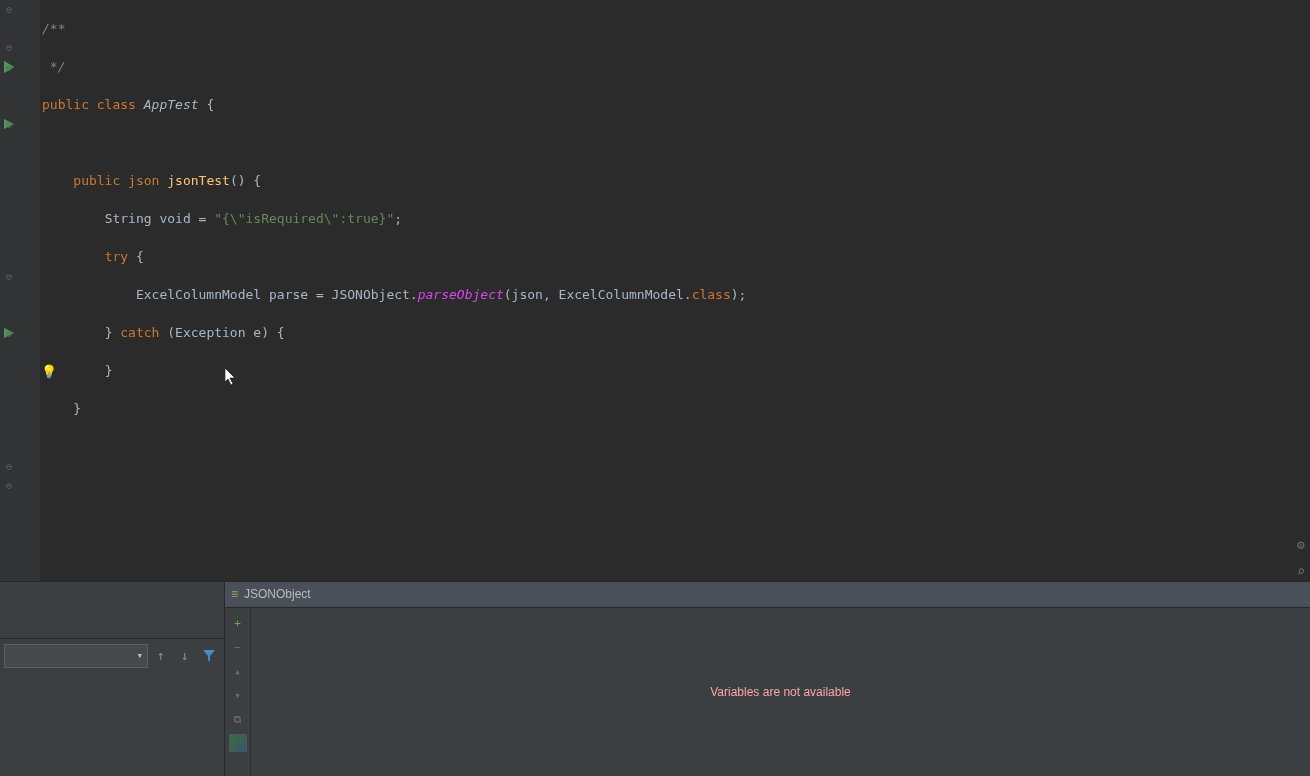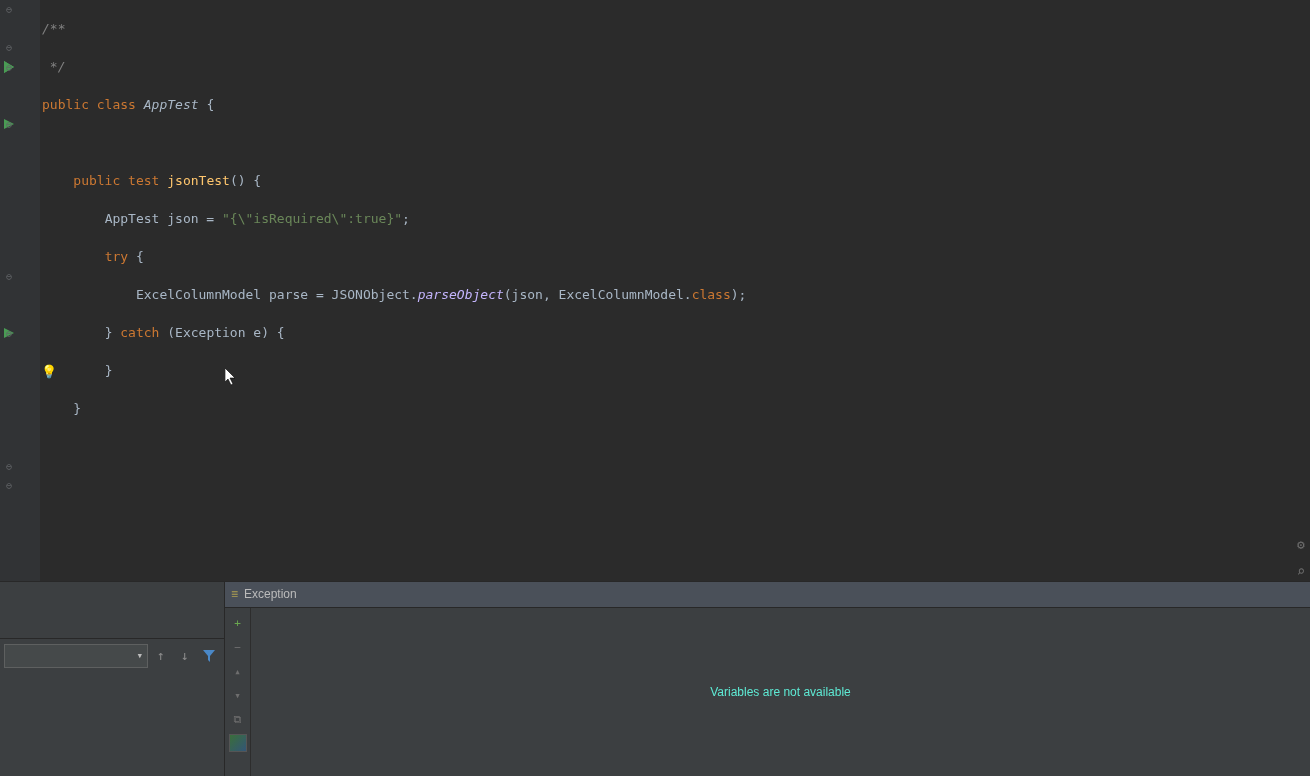--- a/index.html
+++ b/index.html
@@ -52,21 +52,21 @@
     .code .line {
       height: 19px;
       padding-left: 0;
     }
     .comment { color: #808080; font-style: italic; }
     .kw { color: #cc7832; }
     .annot { color: #bbb529; }
     .str { color: #6a8759; }
     .method-decl { color: #ffc66d; }
     .static-field { color: #9876aa; font-style: italic; }
-    .static-method { font-style: italic; color: #c4b5fd;}
+    .static-method { font-style: italic; color: #d946ef;}
     .class-name { color: #a9b7c6; font-style: italic; }
     .cursor-pointer {
       position: absolute;
       width: 12px;
       height: 18px;
       pointer-events: none;
     }
     .right-gutter-icons {
       position: absolute;
       right: 0;
@@ -152,21 +152,21 @@
       flex-direction: column;
       align-items: center;
       padding-top: 6px;
       gap: 6px;
     }
     .vars-content {
       flex: 1;
       display: flex;
       align-items: center;
       justify-content: center;
-      color: #5eead4;
+      color: #fca5a5;
       font-family: -apple-system, "Segoe UI", sans-serif;
       font-size: 12px;
     }
     .mini-btn {
       width: 18px; height: 18px;
       color: #6e6e6e;
       display:flex;align-items:center;justify-content:center;
       font-size: 11px;
     }
     .mini-btn.img-like {
@@ -203,22 +203,22 @@
     <span class="bulb-icon" style="top:362px;">💡</span>
     <span class="gutter-icon" style="top:459px;right:3px;color:#606366;font-size:10px;">⊖</span>
     <span class="gutter-icon" style="top:478px;right:3px;color:#606366;font-size:10px;">⊖</span>
   </div>
 
   <div class="code">
 <div class="line"><span class="comment">/**</span></div>
 <div class="line"><span class="comment"> */</span></div>
 <div class="line"><span class="kw">public</span> <span class="kw">class</span> <span class="class-name">AppTest</span><span> {</span></div>
 <div class="line"></div>
-<div class="line">    <span class="kw">public</span> <span class="kw">test</span> <span class="method-decl">jsonTest</span><span>() {</span></div>
-<div class="line">        <span>AppTest json = </span><span class="str">"{\"isRequired\":true}"</span><span>;</span></div>
+<div class="line">    <span class="kw">public</span> <span class="kw">json</span> <span class="method-decl">jsonTest</span><span>() {</span></div>
+<div class="line">        <span>String void = </span><span class="str">"{\"isRequired\":true}"</span><span>;</span></div>
 <div class="line">        <span class="kw">try</span><span> {</span></div>
 <div class="line">            <span>ExcelColumnModel parse = JSONObject.</span><span class="static-method">parseObject</span><span>(json, ExcelColumnModel.</span><span class="kw">class</span><span>);</span></div>
 <div class="line">        <span>} </span><span class="kw">catch</span><span> (Exception e) {</span></div>
 <div class="line">        <span>}</span></div>
 <div class="line">    <span>}</span></div>
 
 
 
 
 
@@ -253,21 +253,21 @@
         <svg width="14" height="14" viewBox="0 0 14 14">
             <path d="M1 1 L13 1 L8 7 L8 13 L6 11 L6 7 Z" fill="#4a88c7"></path>
           </svg>
       </div>
     </div>
   </div>
 
   <div class="vars-panel">
     <div class="vars-header">
       <span style="color:#b0a050;">≡</span>
-      <span>Exception</span>
+      <span>JSONObject</span>
     </div>
     <div class="vars-body">
       <div class="vars-side-toolbar">
         <div class="mini-btn" style="color:#6aa84f;">+</div>
         <div class="mini-btn">−</div>
         <div class="mini-btn">▴</div>
         <div class="mini-btn">▾</div>
         <div class="mini-btn">⧉</div>
         <div class="mini-btn img-like"></div>
       </div>

